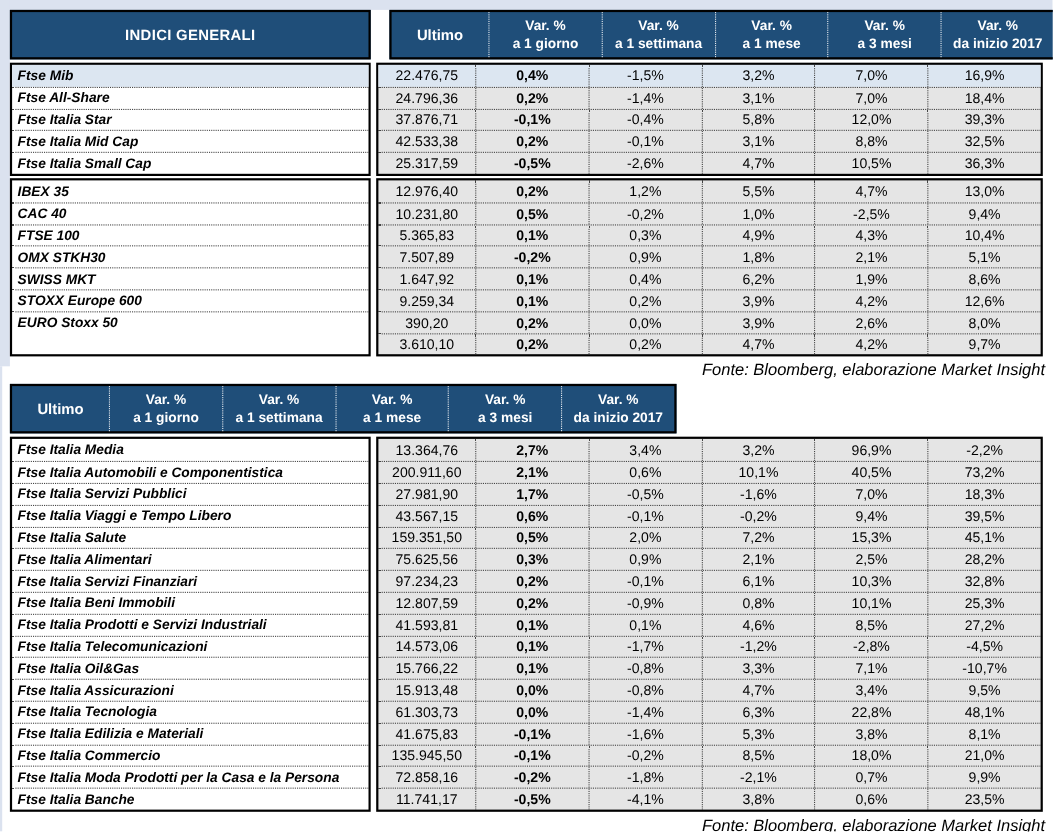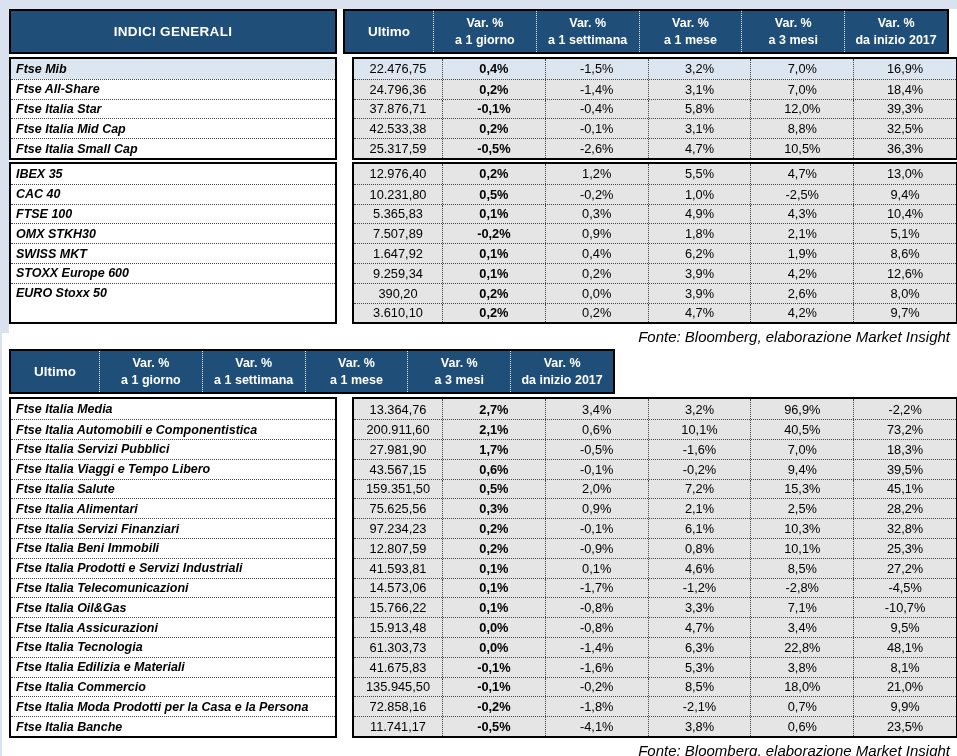--- a/index.html
+++ b/index.html
@@ -11,21 +11,21 @@
     overflow:hidden;
     color:#000;
   }
   .frame-top   { position:absolute; left:0; top:0; width:957px; height:9px; background:var(--frame-bg,#dbe2ef); }
   .frame-left  { position:absolute; left:0; top:0; width:9px; height:333px; background:var(--frame-bg,#dbe2ef); }
   .frame-left2 { position:absolute; left:0; top:333px; width:2px; height:423px; background:var(--frame-bg,#dbe2ef); }
 
   .content { position:absolute; left:9px; top:9px; width:941px; }
 
   
-  .thead { display:flex; gap:6px; height:45px; margin-bottom:3px; }
+  .thead { display:flex; gap:17px; height:45px; margin-bottom:3px; }
   .title-box {
     width:328px; flex:0 0 328px;
     background:var(--header-bg,#1f4e79);
     border:2px solid #000;
     color:#fff; font-weight:bold; font-size:13.5px; letter-spacing:.3px;
     display:flex; align-items:center; justify-content:center;
   }
   .head-box {
     width:606px; flex:0 0 606px;
     background:var(--header-bg,#1f4e79);
@@ -35,21 +35,21 @@
   .hcell {
     display:flex; flex-direction:column; align-items:center; justify-content:center;
     color:#fff; font-weight:bold; font-size:12.5px; line-height:17px; text-align:center;
   }
   .hcell:not(:first-child) { border-left:1px dotted rgba(255,255,255,.9);align-items:center; }
   .hcell .l1 { font-size:12.5px; }
   .hcell .l2 { font-size:12.5px; }
   .hcell.ultimo { font-size:13.5px; }
 
   
-  .group { display:flex; gap:15px; margin-bottom:2px; }
+  .group { display:flex; gap:5px; margin-bottom:2px; }
   .label-box {
     width:328px; flex:0 0 328px;
     border:2px solid #000; background:#fff;
   }
   .data-box {
     width:606px; flex:0 0 606px;
     border:2px solid #000; background:#e5e5e5;
   }
   .label-cell {
     height:19.8px;

